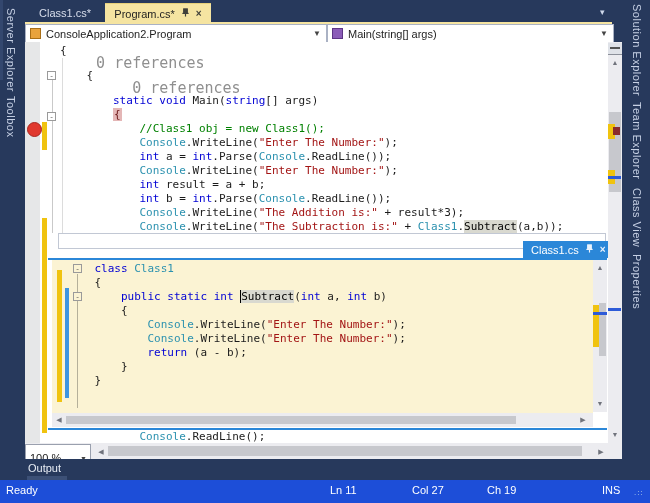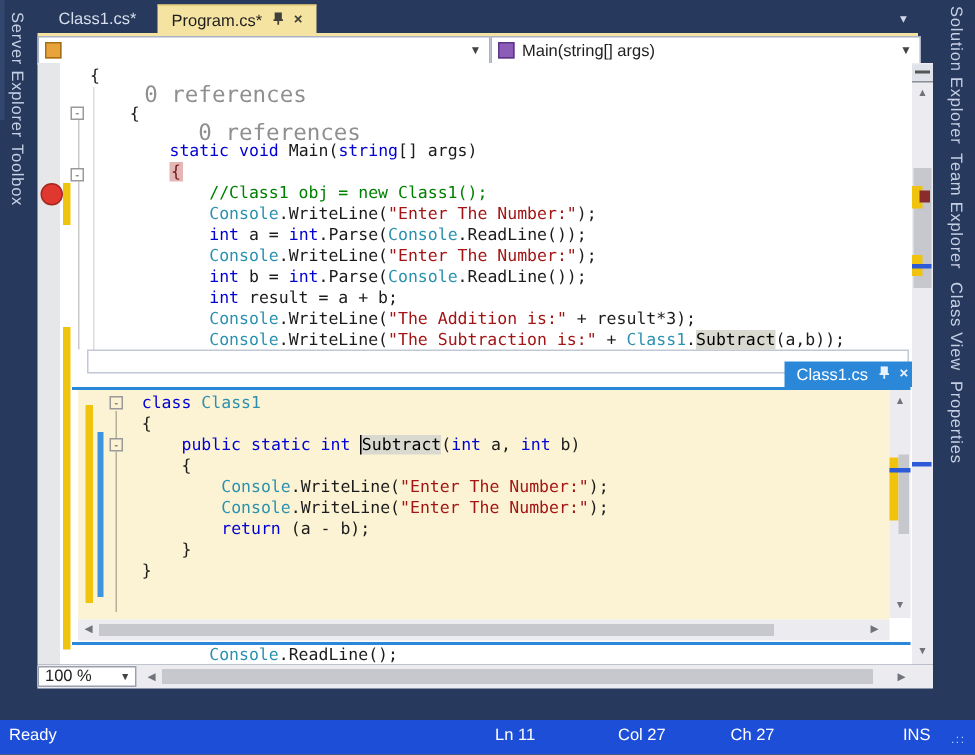--- a/index.html
+++ b/index.html
@@ -86,20 +86,21 @@
           </g>
         </svg>
     </span>
     <span class="glyph" style="font-weight:bold;">×</span>
   </div>
   <div class="abs" style="left:600px;top:7px;color:#cfd8ea;font-size:9px;">▾</div>
 
   <div class="abs" style="left:25px;top:22px;width:587px;height:2px;background:#f5e4a1;"></div>
   <div class="abs combo" style="left:25px;top:24px;width:300px;height:17px;">
     <span class="icon" style="background:#e8a33d;border:1px solid #a96f17;"></span>
+    <span>ConsoleApplication2.Program</span>
     <span class="arrow">▼</span>
   </div>
   <div class="abs combo" style="left:327px;top:24px;width:285px;height:17px;">
     <span class="icon" style="background:#8b5cb8;border:1px solid #5d3585;"></span>
     <span>Main(string[] args)</span>
     <span class="arrow">▼</span>
   </div>
 
   <div class="abs editor-bg" style="left:40px;top:42px;width:568px;height:401px;"></div>
   <div class="abs gutter" style="left:25px;top:42px;width:15px;height:401px;"></div>
@@ -118,22 +119,22 @@
       <div class="code-line" style="padding-left: 0ch;"><span class="tok-txt">{</span></div>
       <div class="codelens-line" style="padding-left: 4ch;">0 references</div>
       <div class="code-line" style="padding-left: 4ch;"><span class="tok-txt">{</span></div>
       <div class="codelens-line" style="padding-left: 8ch;">0 references</div>
       <div class="code-line" style="padding-left: 8ch;"><span class="tok-kw">static</span><span class="tok-txt"> </span><span class="tok-kw">void</span><span class="tok-txt"> Main(</span><span class="tok-kw">string</span><span class="tok-txt">[] args)</span></div>
       <div class="code-line" style="padding-left: 8ch;"><span class="tok-brace">{</span></div>
       <div class="code-line" style="padding-left: 12ch;"><span class="tok-com">//Class1 obj = new Class1();</span></div>
       <div class="code-line" style="padding-left: 12ch;"><span class="tok-ty">Console</span><span class="tok-txt">.WriteLine(</span><span class="tok-str">"Enter The Number:"</span><span class="tok-txt">);</span></div>
       <div class="code-line" style="padding-left: 12ch;"><span class="tok-kw">int</span><span class="tok-txt"> a = </span><span class="tok-kw">int</span><span class="tok-txt">.Parse(</span><span class="tok-ty">Console</span><span class="tok-txt">.ReadLine());</span></div>
       <div class="code-line" style="padding-left: 12ch;"><span class="tok-ty">Console</span><span class="tok-txt">.WriteLine(</span><span class="tok-str">"Enter The Number:"</span><span class="tok-txt">);</span></div>
+      <div class="code-line" style="padding-left: 12ch;"><span class="tok-kw">int</span><span class="tok-txt"> result = a + b;</span></div>
       <div class="code-line" style="padding-left: 12ch;"><span class="tok-kw">int</span><span class="tok-txt"> b = </span><span class="tok-kw">int</span><span class="tok-txt">.Parse(</span><span class="tok-ty">Console</span><span class="tok-txt">.ReadLine());</span></div>
-      <div class="code-line" style="padding-left: 12ch;"><span class="tok-kw">int</span><span class="tok-txt"> result = a + b;</span></div>
       <div class="code-line" style="padding-left: 12ch;"><span class="tok-ty">Console</span><span class="tok-txt">.WriteLine(</span><span class="tok-str">"The Addition is:"</span><span class="tok-txt"> + result*3);</span></div>
       <div class="code-line" style="padding-left: 12ch;"><span class="tok-ty">Console</span><span class="tok-txt">.WriteLine(</span><span class="tok-str">"The Subtraction is:"</span><span class="tok-txt"> + </span><span class="tok-ty">Class1</span><span class="tok-txt">.</span><span class="tok-sym">Subtract</span><span class="tok-txt">(a,b));</span></div>
     </div>
 
   <div class="abs" style="left:58px;top:233px;width:548px;height:16px;border:1px solid #c2c8d4;box-sizing:border-box;"></div>
 
   <div class="abs peek-tab" style="left:523px;top:241px;width:84px;height:17px;">
     <span>Class1.cs</span>
     <span class="glyph">
       <svg width="9" height="9" viewBox="0 0 10 10">
@@ -192,31 +193,35 @@
   <div class="abs sb-arrow" style="left:608px;top:58px;width:14px;">▲</div>
   <div class="abs sb-thumb" style="left:609px;top:112px;width:12px;height:80px;"></div>
   <div class="abs mark-y" style="left:608px;top:124px;width:7px;height:15px;"></div>
   <div class="abs" style="left:613px;top:127px;width:7px;height:8px;background:#8a2c2c;"></div>
   <div class="abs mark-y" style="left:608px;top:170px;width:7px;height:14px;"></div>
   <div class="abs mark-b" style="left:608px;top:176px;width:13px;height:3px;"></div>
   <div class="abs mark-b" style="left:608px;top:308px;width:13px;height:3px;"></div>
   <div class="abs sb-arrow" style="left:608px;top:430px;width:14px;">▼</div>
 
   <div class="abs sb-track" style="left:25px;top:443px;width:597px;height:16px;"></div>
-  <div class="abs zoom-combo" style="left:25px;top:444px;width:66px;height:14px;">
+  <div class="abs zoom-combo" style="left:25px;top:444px;width:66px;height:28px;">
     <span style="margin-left:4px;">100 %</span>
     <span style="margin-left:auto;margin-right:3px;font-size:7px;color:#444;">▼</span>
   </div>
   <div class="abs sb-arrow" style="left:96px;top:447px;width:10px;">◀</div>
   <div class="abs sb-thumb" style="left:108px;top:446px;width:474px;height:10px;"></div>
   <div class="abs sb-arrow" style="left:596px;top:447px;width:10px;">▶</div>
 
+  <div class="abs" style="left:0;top:459px;width:650px;height:21px;background:#27395c;">
+    <span style="position:absolute;left:28px;top:3px;color:#e8edf5;font-size:11px;">Output</span>
+    <span style="position:absolute;left:27px;top:17px;width:40px;height:4px;background:#3c5076;"></span>
+  </div>
 
   <div class="abs statusbar" style="left:0;top:480px;width:650px;height:23px;">
     <span class="status-item" style="left:6px;">Ready</span>
     <span class="status-item" style="left:330px;">Ln 11</span>
     <span class="status-item" style="left:412px;">Col 27</span>
-    <span class="status-item" style="left:487px;">Ch 27</span>
+    <span class="status-item" style="left:487px;">Ch 19</span>
     <span class="status-item" style="left:602px;">INS</span>
     <span class="status-item grip" style="left:634px;top:8px;">.::</span>
   </div>
 
 </div>
 
 </body></html>

